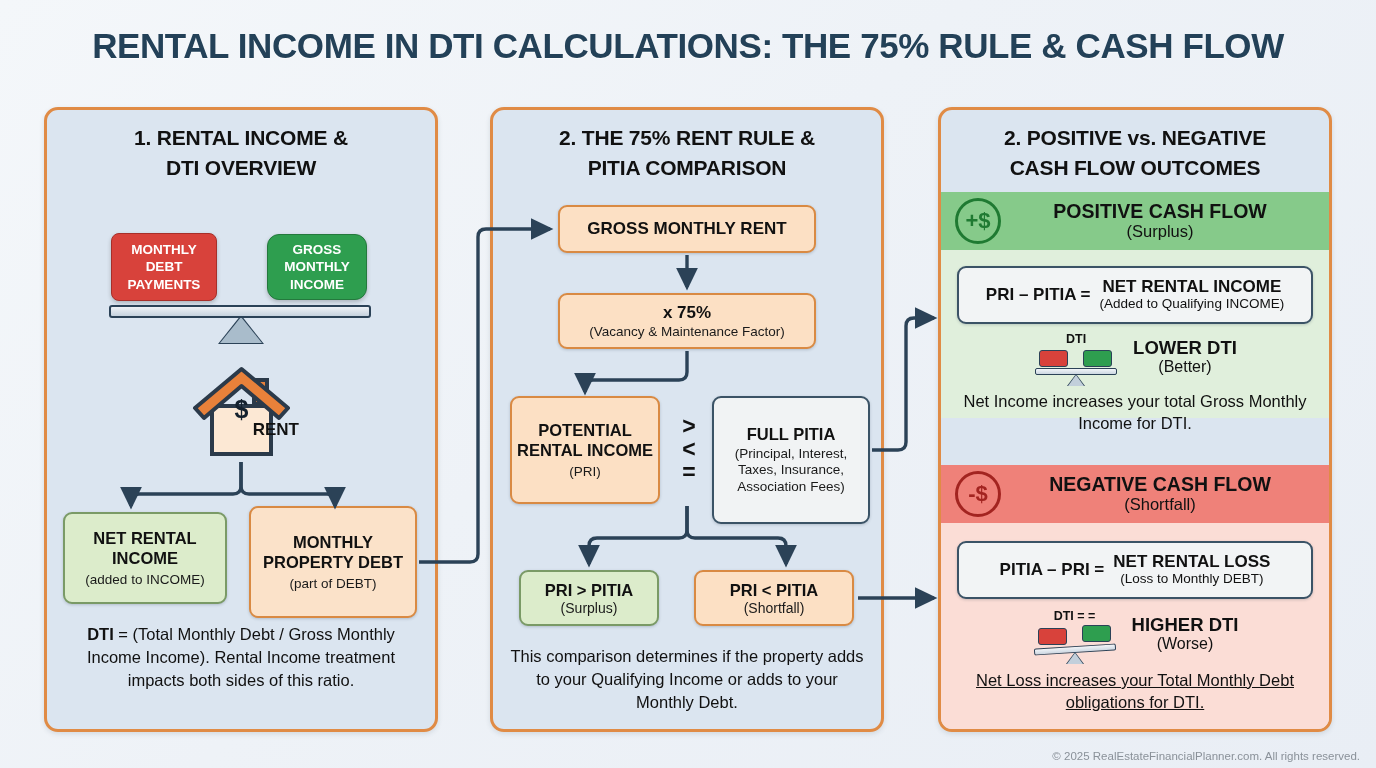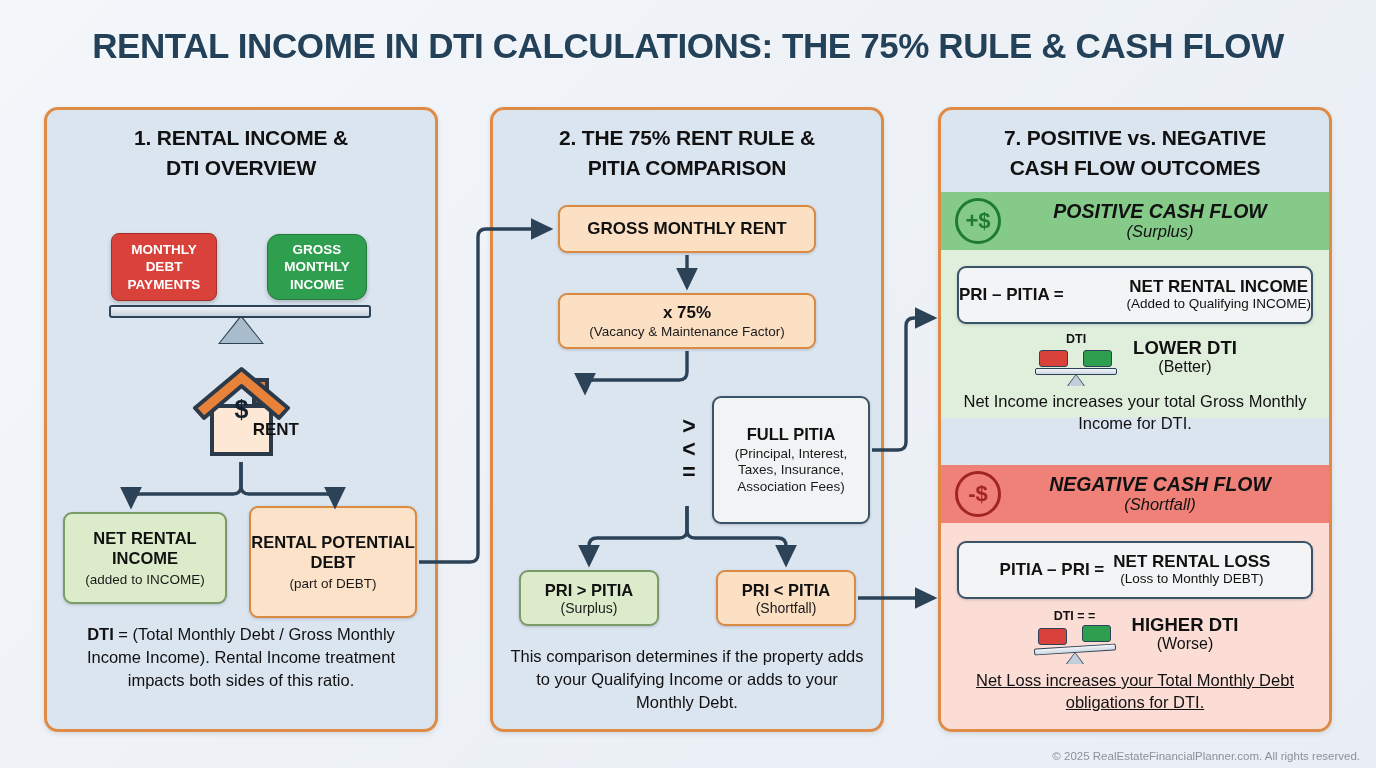--- a/index.html
+++ b/index.html
@@ -143,41 +143,41 @@
   #p2-pitia .hl { font-size:16.5px; }
   #p2-pitia .sub { font-size:13.5px; line-height:1.2; margin-top:2px; }
 
   #p2-surplus {
     left: 519px; top: 570px; width: 140px; height: 56px;
   }
   #p2-surplus .hl { font-size:16.5px; }
   #p2-surplus .sub { font-size:14px; }
 
   #p2-shortfall {
-    left: 716px; top: 570px; width: 140px; height: 56px;
+    left: 694px; top: 570px; width: 160px; height: 56px;
   }
   #p2-shortfall .hl { font-size:16.5px; }
   #p2-shortfall .sub { font-size:14px; }
 
   #p2-foot {
     position:absolute; left:505px; top:645px; width:364px;
     text-align:center; font-size:16.5px; line-height:1.38; color:#111;
   }
 
   
   .band {
     position:absolute; left:0; width:388px;
     display:flex; align-items:center;
   }
   #p3-pos-band { top: 82px; height: 58px; background:#86ca8a; }
   #p3-pos-body { position:absolute; left:0; top:140px; width:388px; height:168px; background:#e0efdc; }
   #p3-neg-band { top: 355px; height: 58px; background:#ef8179; }
   #p3-neg-body { position:absolute; left:0; top:413px; width:388px; height:206px; background:#fbddd6; }
 
-  .band-txt { flex:1; text-align:center; padding-right:10px;font-style:italic; }
+  .band-txt { flex:1; text-align:center; padding-right:10px; }
   .band-txt .t1 { font-size:19.5px; font-weight:bold; color:#111; line-height:1.12; }
   .band-txt .t2 { font-size:16.5px; color:#111; }
 
   .coin { margin-left:14px; width:46px; height:46px; border-radius:50%;
           display:flex; align-items:center; justify-content:center;
           font-size:22px; font-weight:bold; }
   #coin-pos { border:3px solid #1f7a32; color:#1f7a32; }
   #coin-neg { border:3px solid #a32420; color:#a32420; }
 
   .formula {
@@ -255,39 +255,43 @@
       <text x="57.5" y="56" text-anchor="middle" font-family="Liberation Sans, sans-serif" font-size="25" font-weight="bold" fill="#14212e">$</text>
     </svg>
     <div class="lbl">RENT</div>
   </div>
 
   <div class="bx" id="p1-net">
     <span class="hl">NET RENTAL INCOME</span>
     <span class="sub">(added to INCOME)</span>
   </div>
   <div class="bx" id="p1-rpd">
-    <span class="hl">RENTAL POTENTIAL DEBT</span>
+    <span class="hl">MONTHLY PROPERTY DEBT</span>
     <span class="sub">(part of DEBT)</span>
   </div>
   <div id="p1-foot"><b>DTI</b><span> = (Total Monthly Debt / Gross Monthly Income Income). Rental Income treatment impacts both sides of this ratio.</span></div>
 
   <div class="panel" id="panel2">
     <div class="panel-title">
       <div>2. THE 75% RENT RULE &amp;</div>
       <div>PITIA COMPARISON</div>
     </div>
   </div>
 
   <div class="bx bx-orange" id="p2-gmr">
     <span class="hl">GROSS MONTHLY RENT</span>
   </div>
   <div class="bx bx-orange" id="p2-75">
     <span class="hl">x 75%</span>
     <span class="sub">(Vacancy &amp; Maintenance Factor)</span>
   </div>
+  <div class="bx bx-orange" id="p2-pri">
+    <span class="hl">POTENTIAL RENTAL INCOME</span>
+    <span class="sub">(PRI)</span>
+  </div>
   <div id="p2-ops">
     <span>&gt;</span>
     <span>&lt;</span>
     <span>=</span>
   </div>
   <div class="bx bx-gray" id="p2-pitia">
     <span class="hl">FULL PITIA</span>
     <span class="sub">(Principal, Interest, Taxes, Insurance, Association Fees)</span>
   </div>
   <div class="bx bx-green" id="p2-surplus">
@@ -295,35 +299,35 @@
     <span class="sub">(Surplus)</span>
   </div>
   <div class="bx bx-orange" id="p2-shortfall">
     <span class="hl">PRI &lt; PITIA</span>
     <span class="sub">(Shortfall)</span>
   </div>
   <div id="p2-foot">This comparison determines if the property adds to your Qualifying Income or adds to your Monthly Debt.</div>
 
   <div class="panel" id="panel3">
     <div class="panel-title">
-      <div>7. POSITIVE vs. NEGATIVE</div>
+      <div>2. POSITIVE vs. NEGATIVE</div>
       <div>CASH FLOW OUTCOMES</div>
     </div>
 
     <div class="band" id="p3-pos-band">
       <div class="coin" id="coin-pos">
         <span>+$</span>
       </div>
       <div class="band-txt">
         <div class="t1">POSITIVE CASH FLOW</div>
         <div class="t2">(Surplus)</div>
       </div>
     </div>
     <div id="p3-pos-body">
-      <div class="formula" style="top:16px;justify-content:space-between;">
+      <div class="formula" style="top:16px;">
         <span class="lhs">PRI – PITIA =</span>
         <span class="rhs">
           <span class="r1" style="display:block">NET RENTAL INCOME</span>
           <span class="r2" style="display:block">(Added to Qualifying INCOME)</span>
         </span>
       </div>
 
       <div class="dti-row" style="top:84px;">
         <div class="mini-scale">
           <div class="cap">DTI</div>

